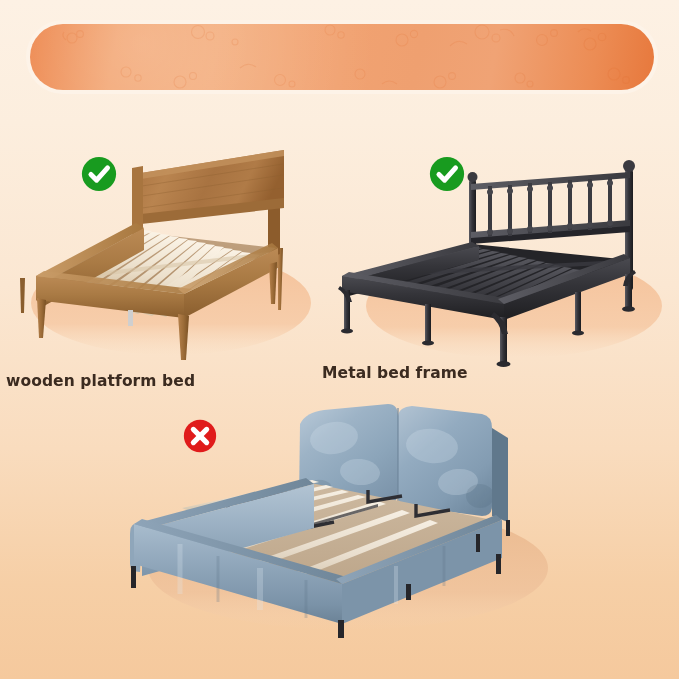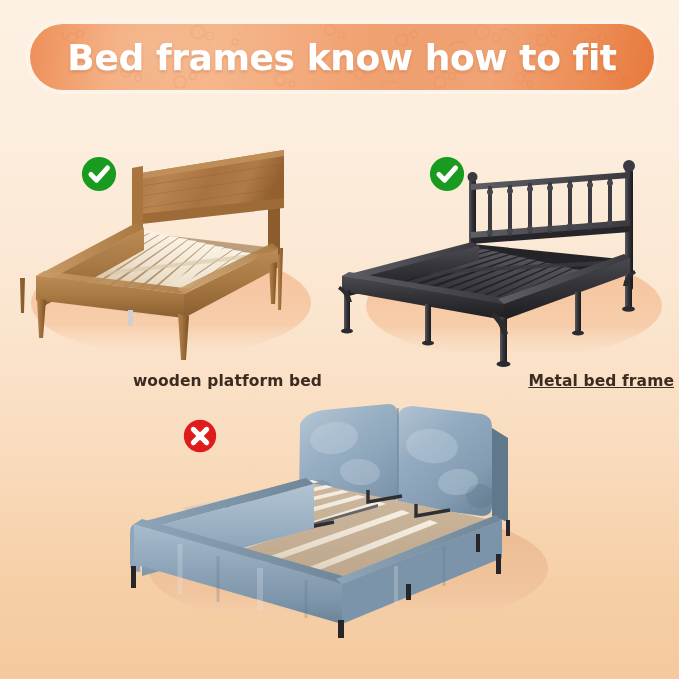--- a/index.html
+++ b/index.html
@@ -75,34 +75,34 @@
     z-index: 2;
   }
 
   
   .card {
     position: absolute;
   }
   .card-caption {
     position: absolute;
     width: 100%;
-    text-align: right;
+    text-align: left;
     color: #3b2b20;
     font-family: "DejaVu Sans", sans-serif;
     font-weight: bold;
     font-size: 15.5px;
     letter-spacing: 0.1px;
     white-space: nowrap;
   }
   #card-wooden   { left: 6px;   top: 128px; width: 316px; height: 272px; }
   #card-metal    { left: 322px; top: 128px; width: 352px; height: 272px; }
   #card-panel    { left: 110px; top: 398px; width: 462px; height: 272px; }
 
   #card-wooden .card-caption { top: 244px; }
-  #card-metal  .card-caption { top: 244px; text-decoration: underline; }
+  #card-metal  .card-caption { top: 236px; }
   #card-panel  .card-caption { top: 233px; }
 
   .bed-stage {
     position: absolute;
     inset: 0;
   }
 
   
   .badge {
     position: absolute;
@@ -154,21 +154,20 @@
           <circle cx="410" cy="58" r="6"></circle>
             <circle cx="422" cy="52" r="3.4"></circle>
           <circle cx="490" cy="54" r="5"></circle>
             <circle cx="500" cy="60" r="3"></circle>
           <circle cx="584" cy="50" r="6"></circle>
             <circle cx="596" cy="56" r="3.4"></circle>
           <path d="M210 44 q8 -7 16 -1"></path>
           <path d="M352 60 q7 -6 15 0"></path>
         </g>
       </svg>
-      <div class="banner-title">Bed frames know how to fit</div>
     </div>
   </div>
 
   <div class="card" id="card-wooden">
     <div class="bed-stage">
       <svg viewBox="0 0 316 240" width="316" height="240">
         <defs>
           <linearGradient id="wshadow" x1="0" y1="0" x2="0" y2="1">
             <stop offset="0%" stop-color="#f4bf96" stop-opacity="0.95"></stop>
             <stop offset="70%" stop-color="#f6c9a4" stop-opacity="0.85"></stop>

